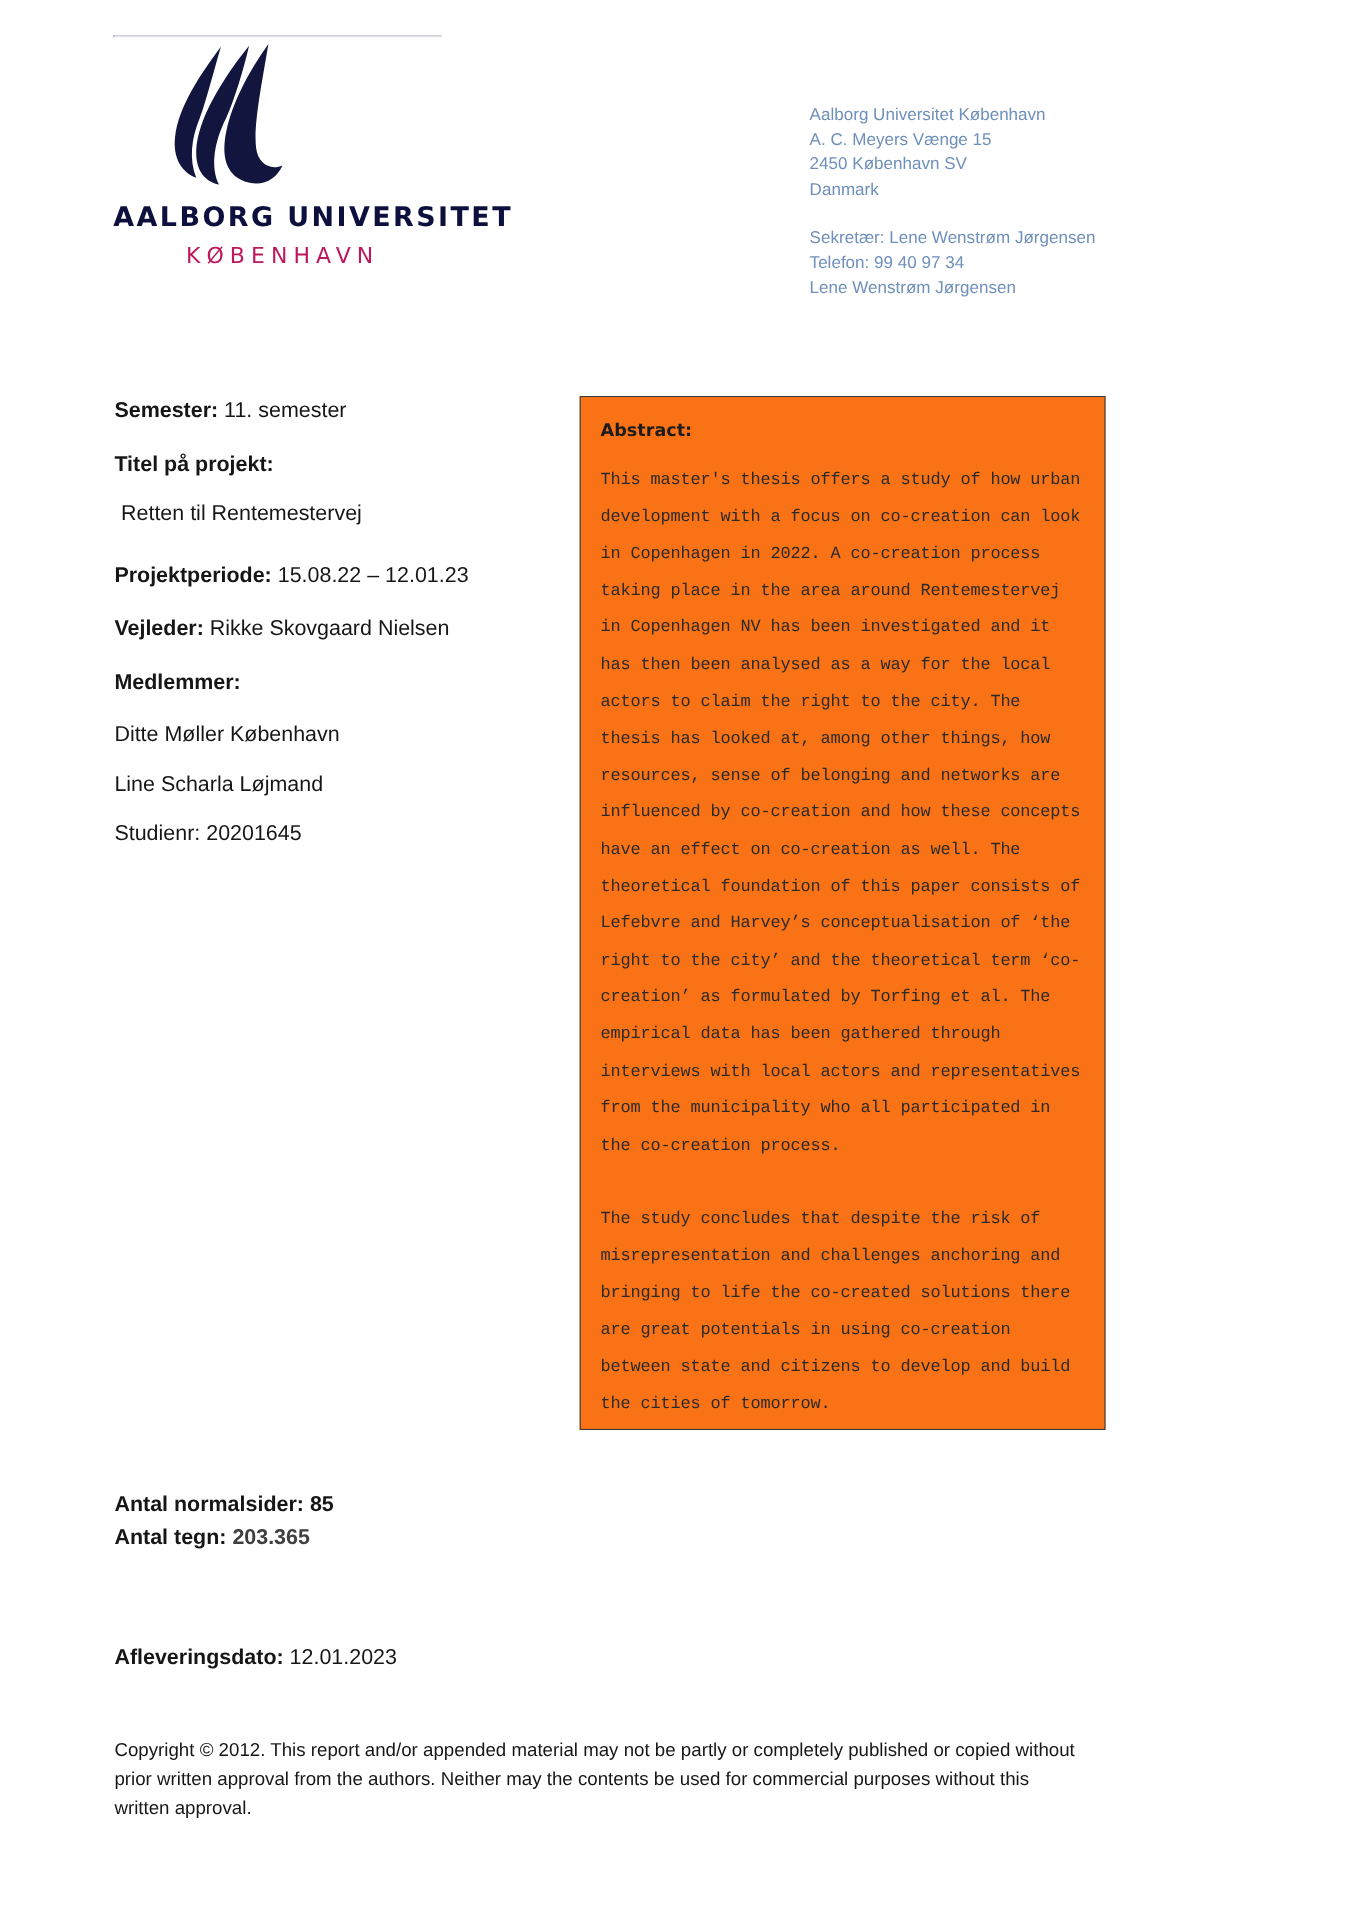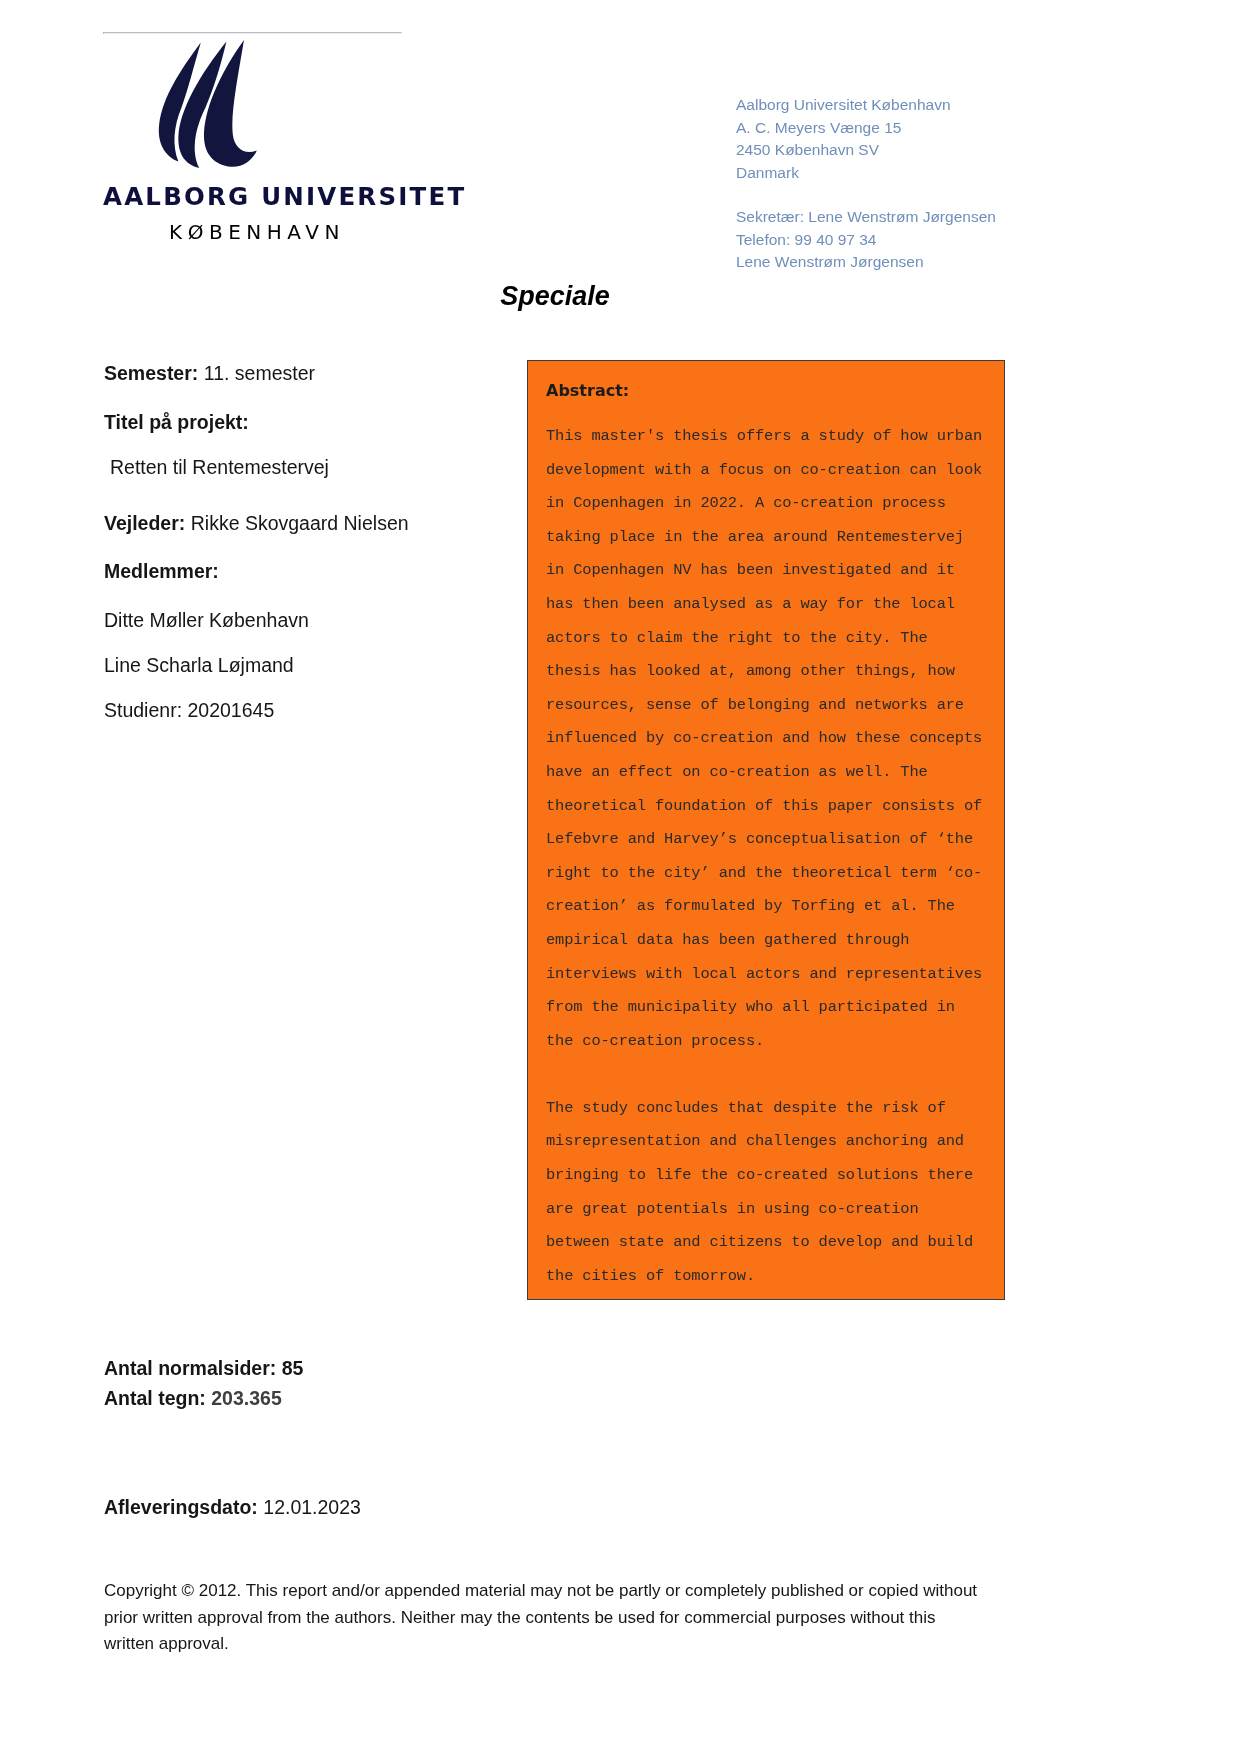--- a/index.html
+++ b/index.html
@@ -41,21 +41,21 @@
     letter-spacing: 2.2px;
     color: #0d0f3d;
     margin-top: 14px;
     white-space: nowrap;
   }
   .logo-sub {
     font-family: "DejaVu Sans", sans-serif;
     font-weight: 400;
     font-size: 20px;
     letter-spacing: 5.5px;
-    color: #000000;
+    color: #be185d;
     text-align: center;
     margin-top: 9px;
     padding-left: 8px;
   }
 
   
   .address {
     position: absolute;
     left: 736px;
     top: 94px;
@@ -200,32 +200,35 @@
     <div>Aalborg Universitet København</div>
     <div>A. C. Meyers Vænge 15</div>
     <div>2450 København SV</div>
     <div>Danmark</div>
     <div class="gap"></div>
     <div>Sekretær: Lene Wenstrøm Jørgensen</div>
     <div>Telefon: 99 40 97 34</div>
     <div>Lene Wenstrøm Jørgensen</div>
   </div>
 
-  <div class="doc-title">Speciale</div>
 
   <div class="meta">
     <div class="row">
       <b>Semester:</b>
       <span>11. semester</span>
     </div>
     <div class="row tight">
       <b>Titel på projekt:</b>
     </div>
     <div class="row title-val">
       <span>Retten til Rentemestervej</span>
+    </div>
+    <div class="row">
+      <b>Projektperiode:</b>
+      <span>15.08.22 – 12.01.23</span>
     </div>
     <div class="row">
       <b>Vejleder:</b>
       <span>Rikke Skovgaard Nielsen</span>
     </div>
     <div class="row">
       <b>Medlemmer:</b>
     </div>
     <div class="member-line">Ditte Møller København</div>
     <div class="member-line">Line Scharla Løjmand</div>

